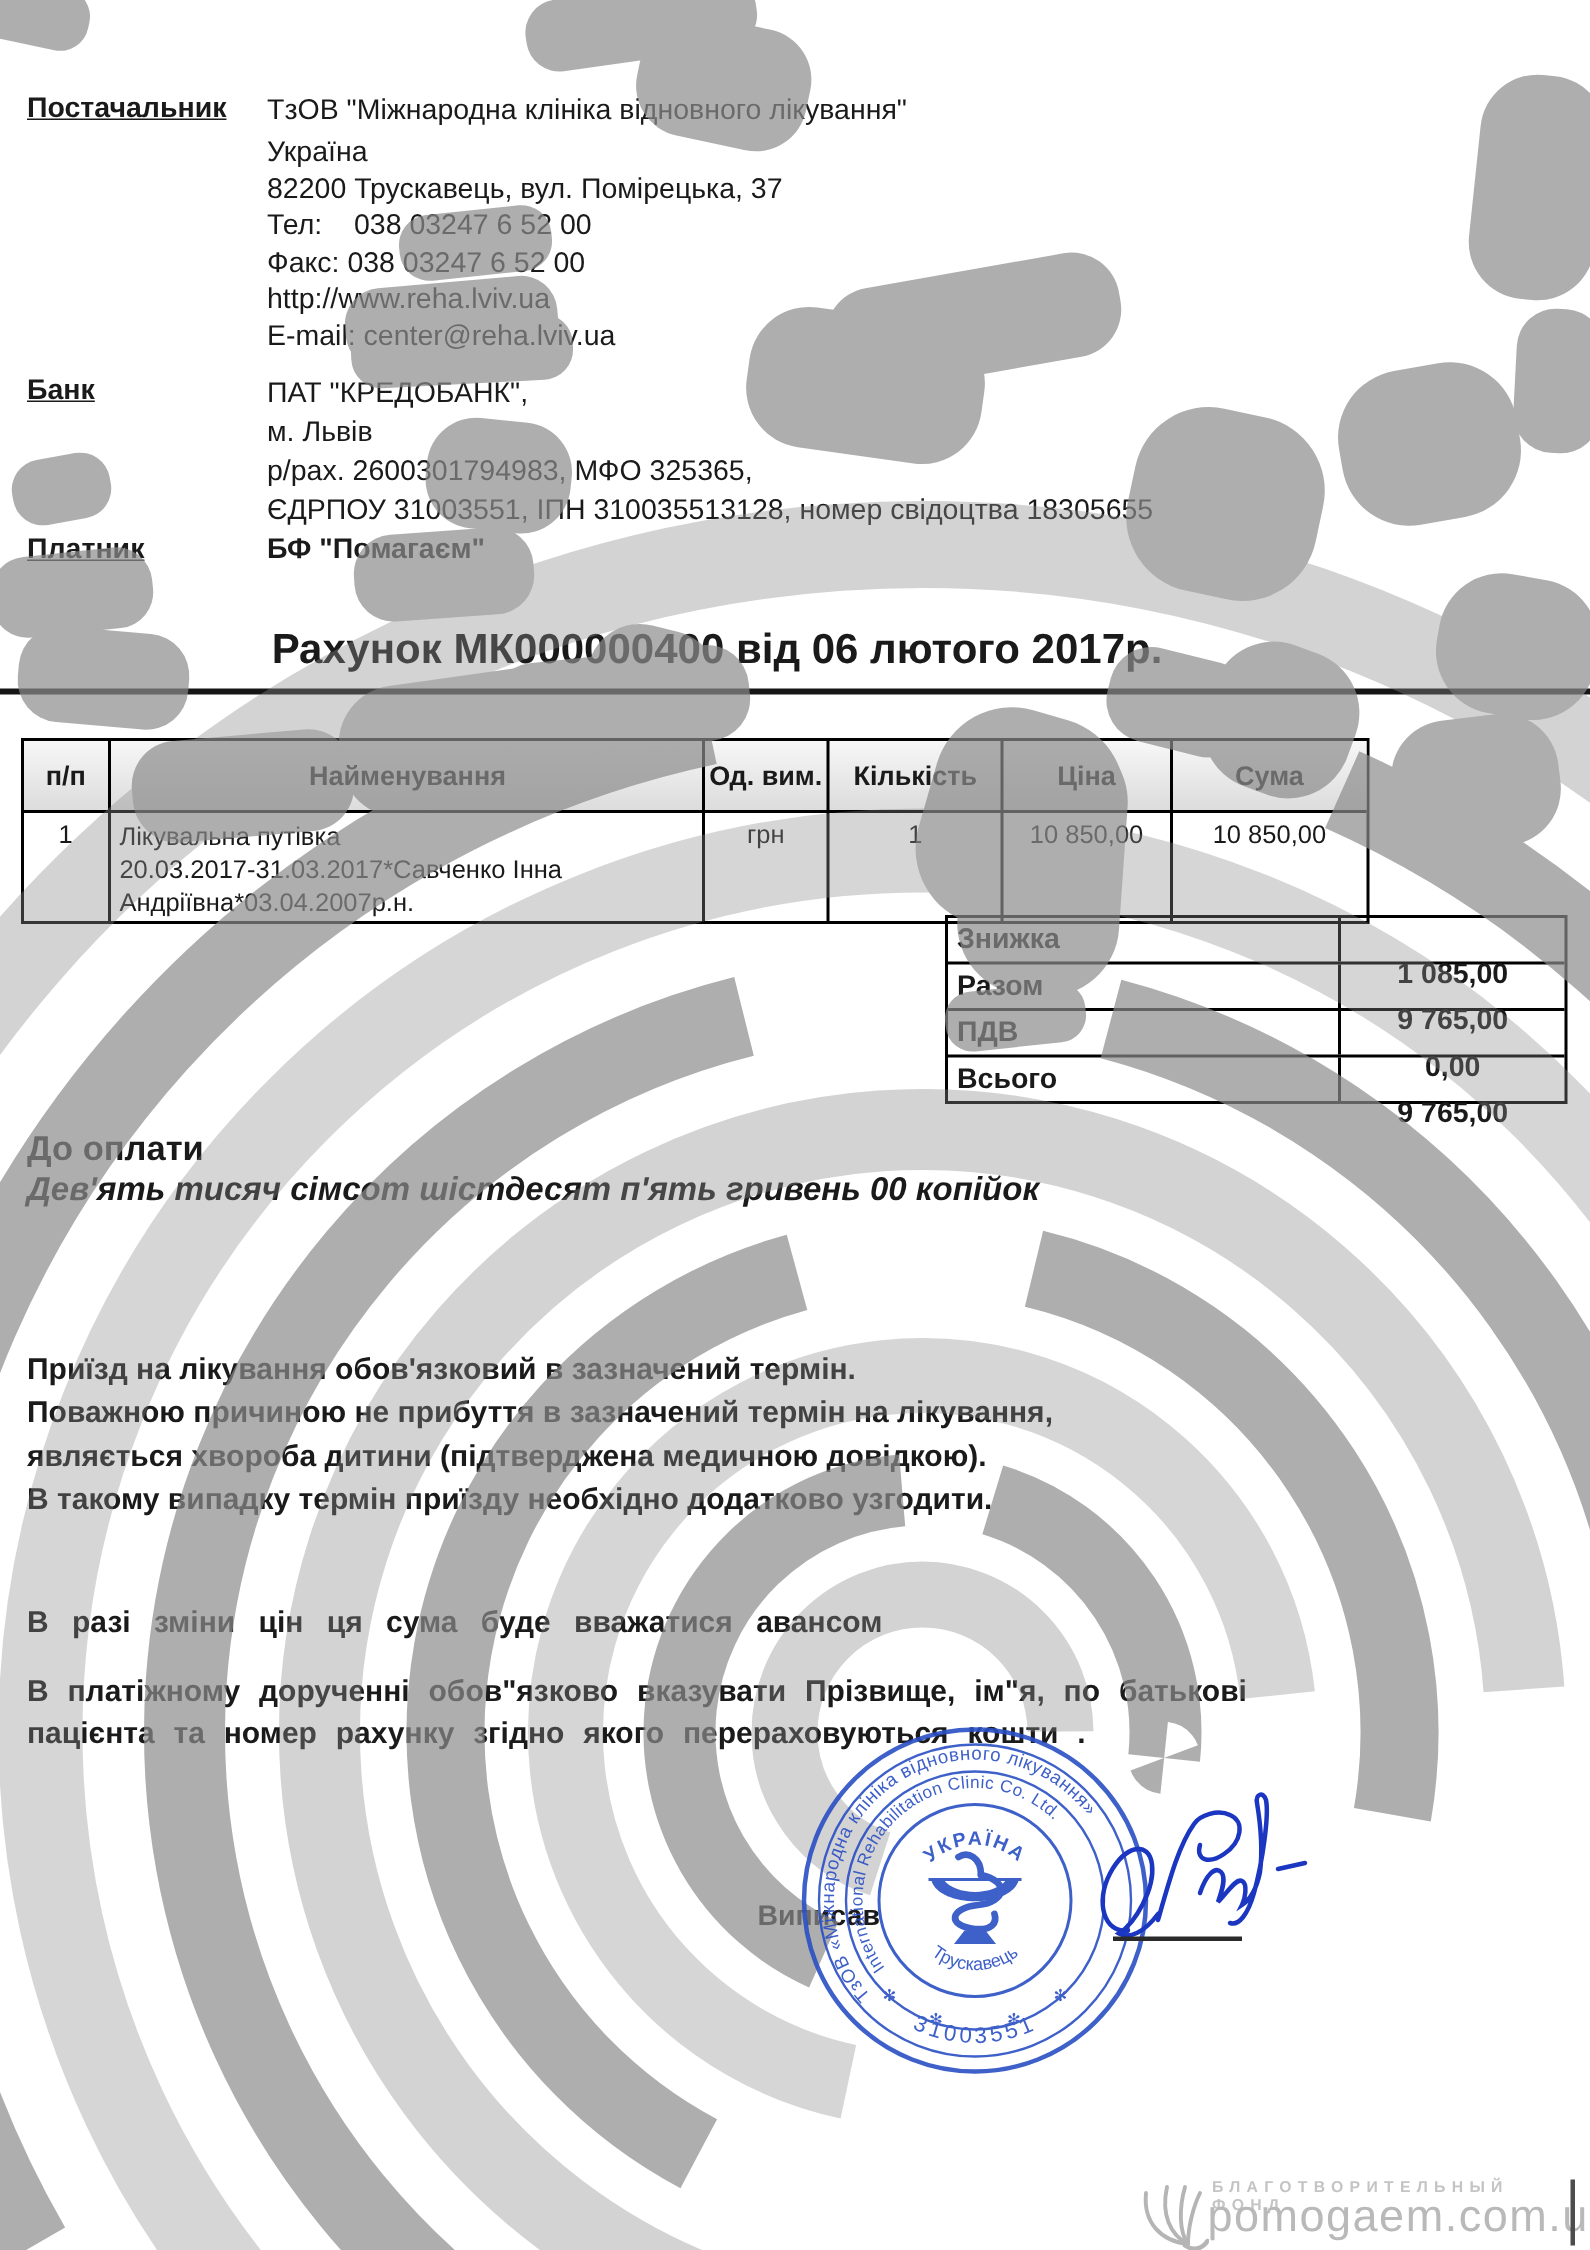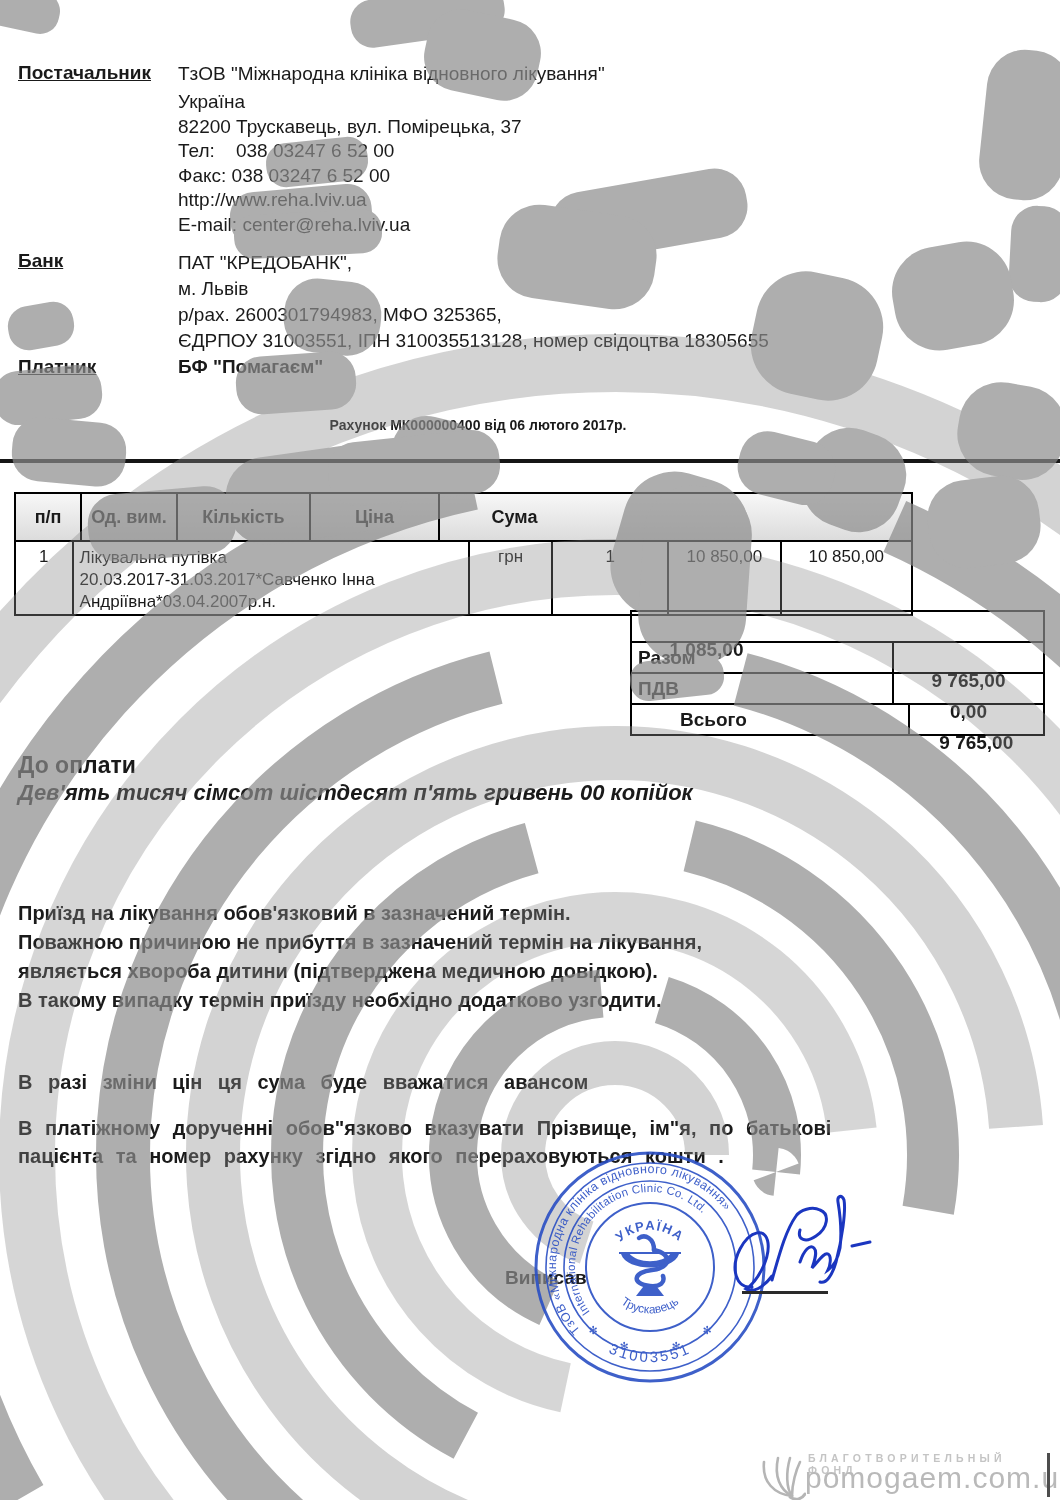--- a/index.html
+++ b/index.html
@@ -7,41 +7,41 @@
     width:1060px;height:1500px;position:relative;background:#ffffff;
     font-family:"Liberation Sans","DejaVu Sans",sans-serif;color:#1a1a1a;
     overflow:hidden;
   }
   .abs{position:absolute;}
   .pre{white-space:pre-wrap;}
   .fieldlabel{font-size:19px;font-weight:bold;text-decoration:underline;}
   .fieldtext{font-size:19px;line-height:24.5px;}
   .banktext{font-size:19px;line-height:26px;}
   .payername{font-size:19px;font-weight:bold;}
-  .doc-title{left:0;top:417px;width:956px;text-align:center;font-size:14px;font-weight:bold;}
+  .doc-title{left:0;top:417px;width:956px;text-align:center;font-size:28px;font-weight:bold;}
   .title-rule{left:0;top:459px;width:1060px;height:4px;background:#161616;}
   
   .invoice-table{left:14px;top:492px;width:899px;border:2px solid #000;box-sizing:border-box;}
   .t-row{display:flex;}
   .t-head{height:46px;background:linear-gradient(#f7f7f7,#dcdcdc);border-bottom:2px solid #000;}
   .t-cell{box-sizing:border-box;border-right:2px solid #000;display:flex;align-items:center;justify-content:center;}
   .t-cell:last-child{border-right:none;}
   .th{font-size:18px;font-weight:bold;}
   .t-body{height:72px;}
   .td{font-size:17px;align-items:flex-start;padding-top:5px;}
   .c-num{width:66px;}
   .c-name{width:454px;justify-content:flex-start;padding-left:6px;padding-right:4px;text-align:left;line-height:22px;}
   .c-unit{width:96px;text-align:right;}
   .c-qty{width:133px;}
   .c-price{width:129px;}
   .c-sum{width:149px;}
   
   .totals-box{left:630px;top:610px;width:415px;border:2px solid #000;box-sizing:border-box;}
   .tot-row{display:flex;height:29px;border-bottom:2px solid #000;}
-  .tot-row:last-child{border-bottom:none;padding-left:42px;}
+  .tot-row:last-child{border-bottom:none;}
   .tot-label{width:262px;box-sizing:border-box;border-right:2px solid #000;
     font-size:19px;font-weight:bold;display:flex;align-items:center;padding-left:6px;}
   .tot-value{width:149px;font-size:19px;font-weight:bold;display:flex;align-items:center;justify-content:center;margin-top:38px;}
   .pay-label{font-size:23px;font-weight:bold;}
   .pay-words{font-size:22px;font-weight:bold;font-style:italic;}
   .note{font-size:20px;font-weight:bold;line-height:29px;margin-top:28px;}
   .note2{word-spacing:10px;}
   .note3{line-height:28px;word-spacing:7px;}
   .issued{font-size:19px;font-weight:bold;}
   .sig-line{left:742px;top:1291px;width:86px;height:2.5px;background:#2a2a2a;}
@@ -71,39 +71,41 @@
 
 <div class="abs fieldlabel" style="left:18px;top:356px;">Платник</div>
 <div class="abs payername" style="left:178px;top:356px;">БФ "Помагаєм"</div>
 
 <div class="abs doc-title">Рахунок МК000000400 від 06 лютого 2017р.</div>
 <div class="abs title-rule"></div>
 
 <div class="abs invoice-table">
   <div class="t-row t-head">
     <div class="t-cell th c-num">п/п</div>
+    <div class="t-cell th c-name" style="justify-content:center;">Найменування</div>
     <div class="t-cell th c-unit">Од. вим.</div>
     <div class="t-cell th c-qty">Кількість</div>
     <div class="t-cell th c-price">Ціна</div>
     <div class="t-cell th c-sum">Сума</div>
   </div>
   <div class="t-row t-body">
     <div class="t-cell td c-num">1</div>
     <div class="t-cell td c-name pre">Лікувальна путівка
 20.03.2017-31.03.2017*Савченко Інна
 Андріївна*03.04.2007р.н.</div>
     <div class="t-cell td c-unit">грн</div>
     <div class="t-cell td c-qty">1</div>
     <div class="t-cell td c-price">10 850,00</div>
     <div class="t-cell td c-sum">10 850,00</div>
   </div>
 </div>
 
 <div class="abs totals-box">
   <div class="tot-row">
+    <div class="tot-label">Знижка</div>
     <div class="tot-value">1 085,00</div>
   </div>
   <div class="tot-row">
     <div class="tot-label">Разом</div>
     <div class="tot-value">9 765,00</div>
   </div>
   <div class="tot-row">
     <div class="tot-label">ПДВ</div>
     <div class="tot-value">0,00</div>
   </div>

